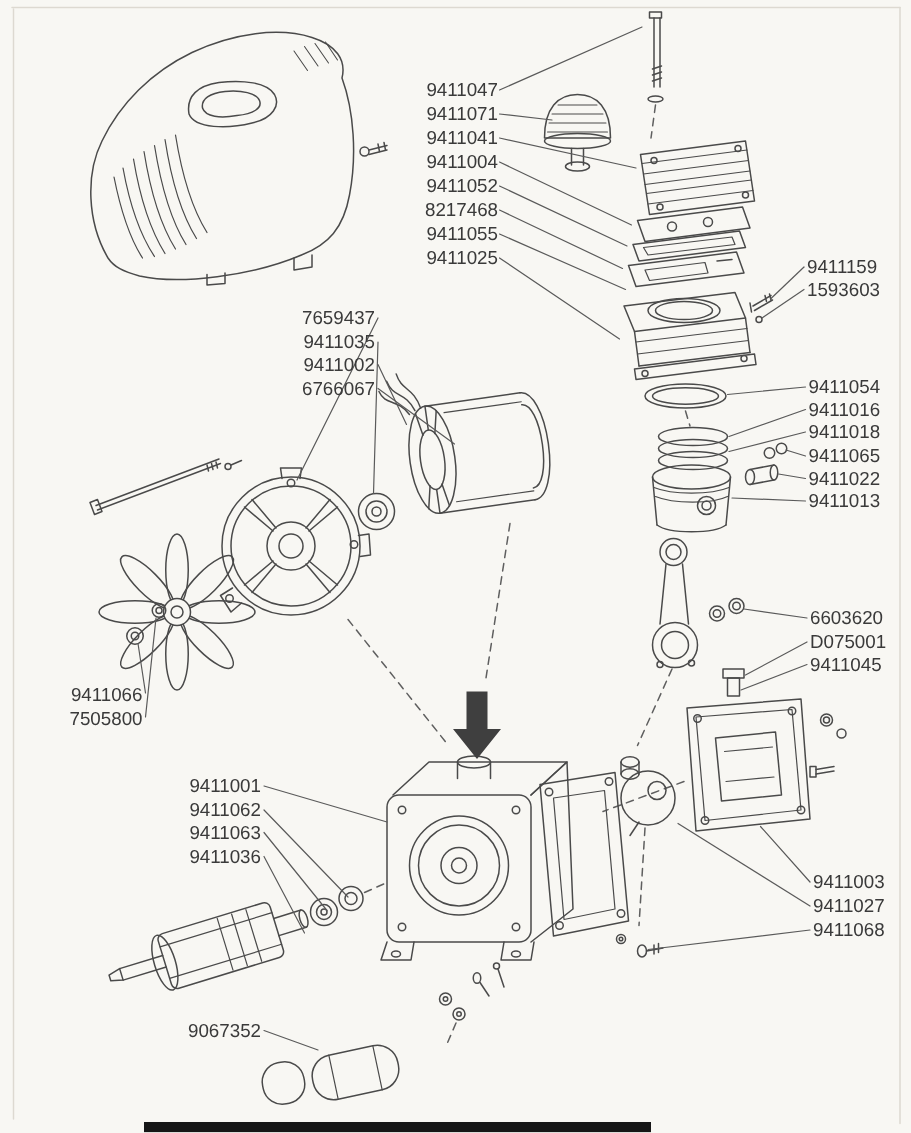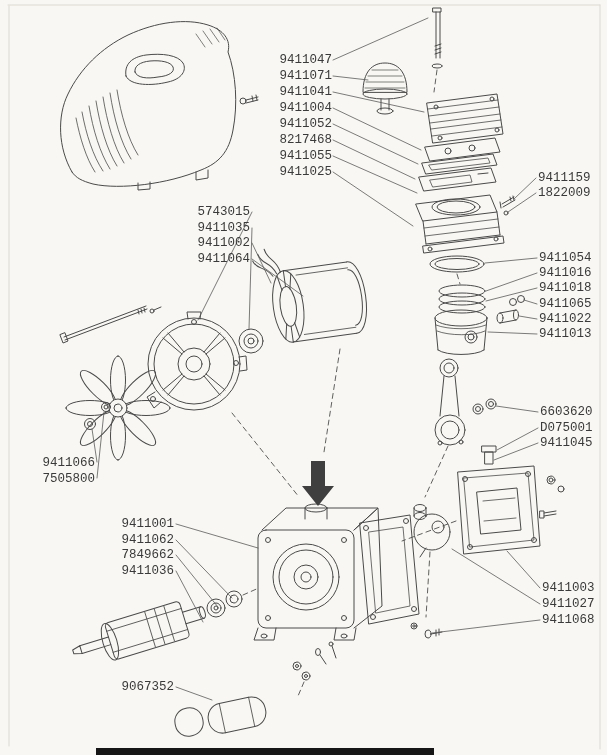--- a/index.html
+++ b/index.html
@@ -1,21 +1,21 @@
 <!DOCTYPE html>
 <html><head>
 <meta charset="utf-8">
 <style>
   html,body{margin:0;padding:0;background:#f8f7f3;}
   .stage{
     position:relative;
     width:607px;height:755px;
     background:#f8f7f3;
     overflow:hidden;
-    font-family:Liberation Mono, monospace;
+    font-family:Liberation Sans, sans-serif;
   }
   .stage svg{position:absolute;left:0;top:0;}
   .label{
     position:absolute;
     font-size:12.5px;
     line-height:14px;
     color:#3a3a3a;
     white-space:nowrap;
   }
   .r{text-align:right;width:60px;}
@@ -432,38 +432,38 @@
 
 <div class="label r" style="left:272px;top:53px">9411047</div>
 <div class="label r" style="left:272px;top:69px">9411071</div>
 <div class="label r" style="left:272px;top:85px">9411041</div>
 <div class="label r" style="left:272px;top:101px">9411004</div>
 <div class="label r" style="left:272px;top:117px">9411052</div>
 <div class="label r" style="left:272px;top:133px">8217468</div>
 <div class="label r" style="left:272px;top:149px">9411055</div>
 <div class="label r" style="left:272px;top:165px">9411025</div>
 <div class="label" style="left:538px;top:171px">9411159</div>
-<div class="label" style="left:538px;top:186px">1822009</div>
-<div class="label r" style="left:190px;top:205px">5743015</div>
+<div class="label" style="left:538px;top:186px">1593603</div>
+<div class="label r" style="left:190px;top:205px">7659437</div>
 <div class="label r" style="left:190px;top:221px">9411035</div>
 <div class="label r" style="left:190px;top:236px">9411002</div>
-<div class="label r" style="left:190px;top:252px">9411064</div>
+<div class="label r" style="left:190px;top:252px">6766067</div>
 <div class="label" style="left:539px;top:251px">9411054</div>
 <div class="label" style="left:539px;top:266px">9411016</div>
 <div class="label" style="left:539px;top:281px">9411018</div>
 <div class="label" style="left:539px;top:297px">9411065</div>
 <div class="label" style="left:539px;top:312px">9411022</div>
 <div class="label" style="left:539px;top:327px">9411013</div>
 <div class="label r" style="left:35px;top:456px">9411066</div>
 <div class="label r" style="left:35px;top:472px">7505800</div>
 <div class="label" style="left:540px;top:405px">6603620</div>
 <div class="label" style="left:540px;top:421px">D075001</div>
 <div class="label" style="left:540px;top:436px">9411045</div>
 <div class="label r" style="left:114px;top:517px">9411001</div>
 <div class="label r" style="left:114px;top:533px">9411062</div>
-<div class="label r" style="left:114px;top:548px">7849662</div>
+<div class="label r" style="left:114px;top:548px">9411063</div>
 <div class="label r" style="left:114px;top:564px">9411036</div>
 <div class="label" style="left:542px;top:581px">9411003</div>
 <div class="label" style="left:542px;top:597px">9411027</div>
 <div class="label" style="left:542px;top:613px">9411068</div>
 <div class="label r" style="left:114px;top:680px">9067352</div>
 
 </div>
 
 </body></html>

